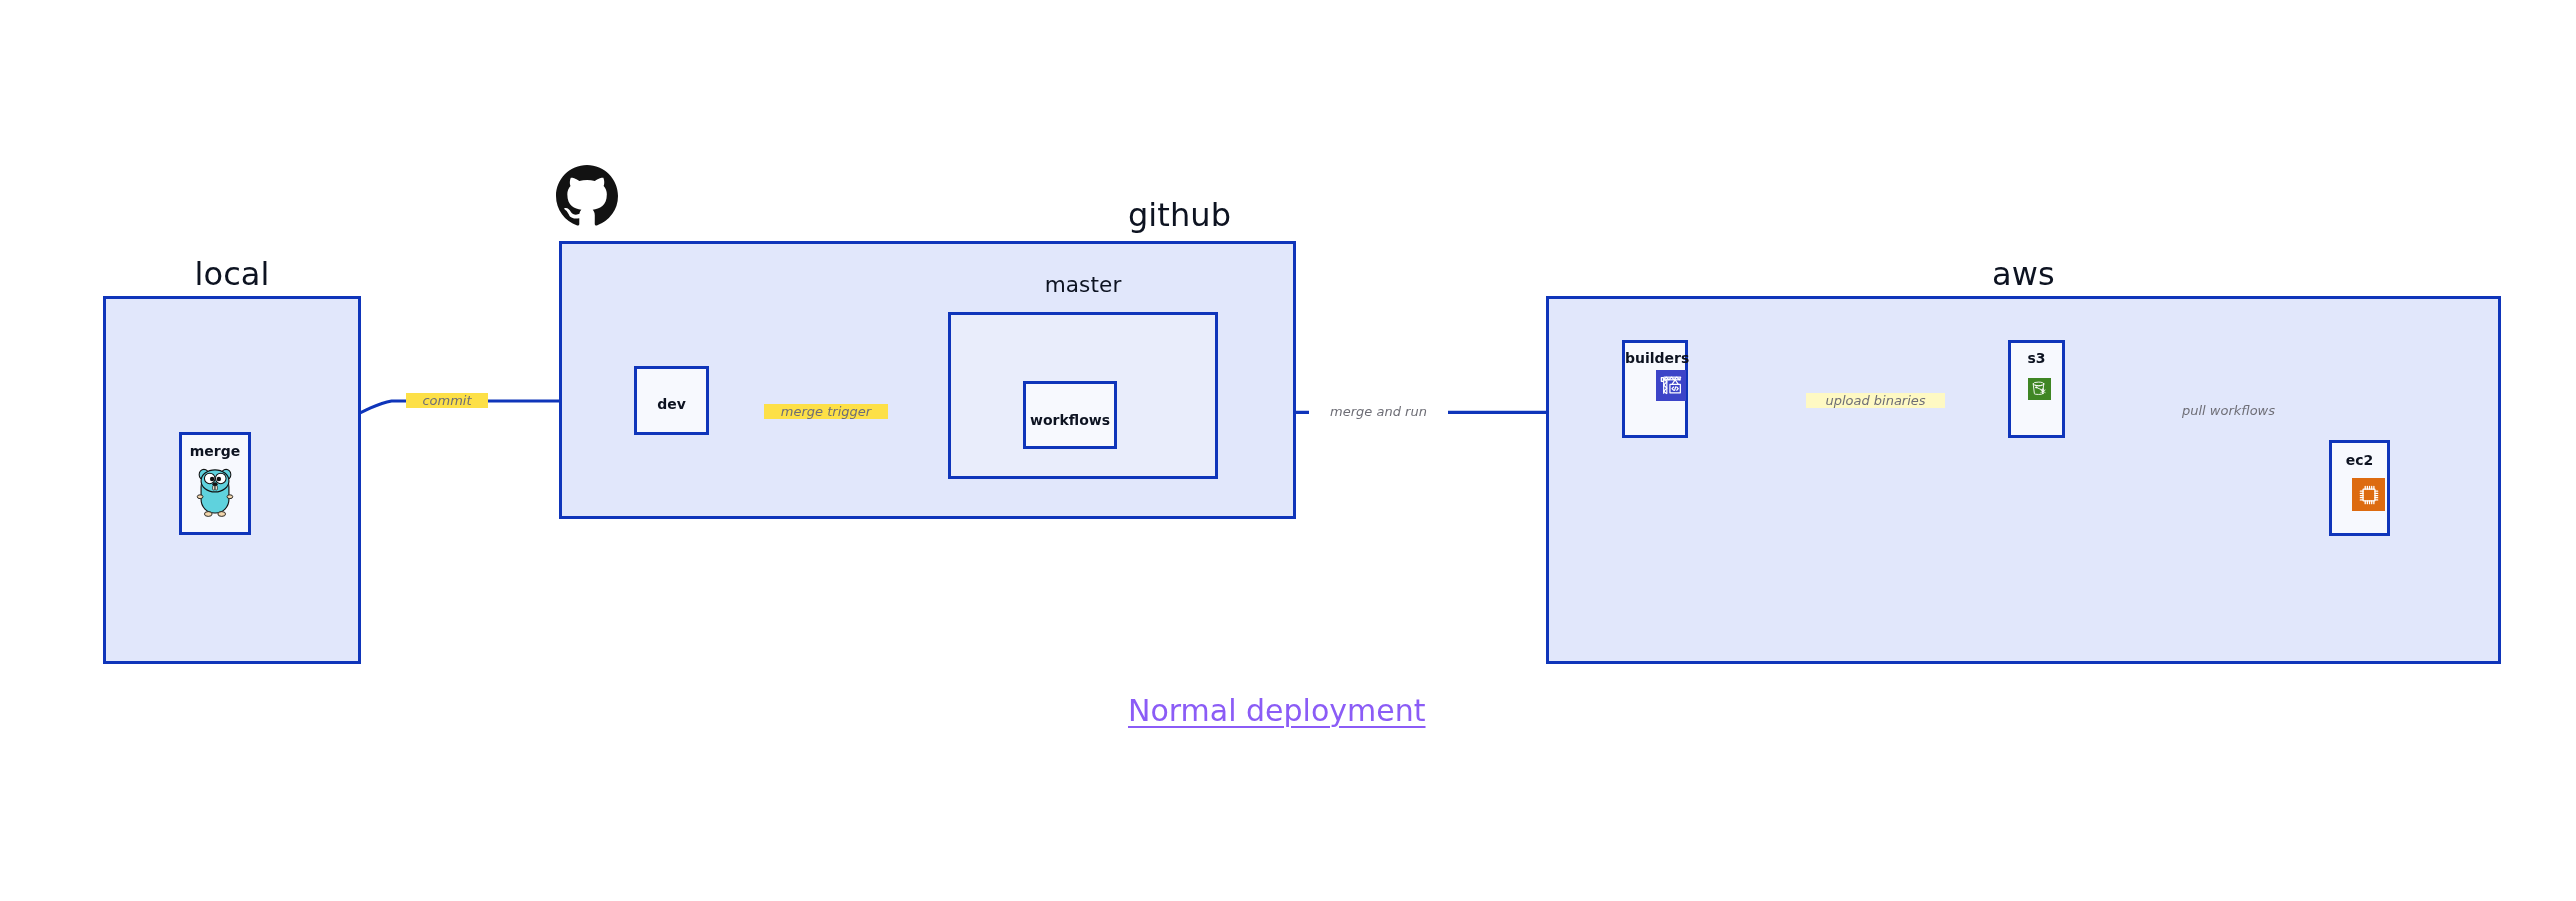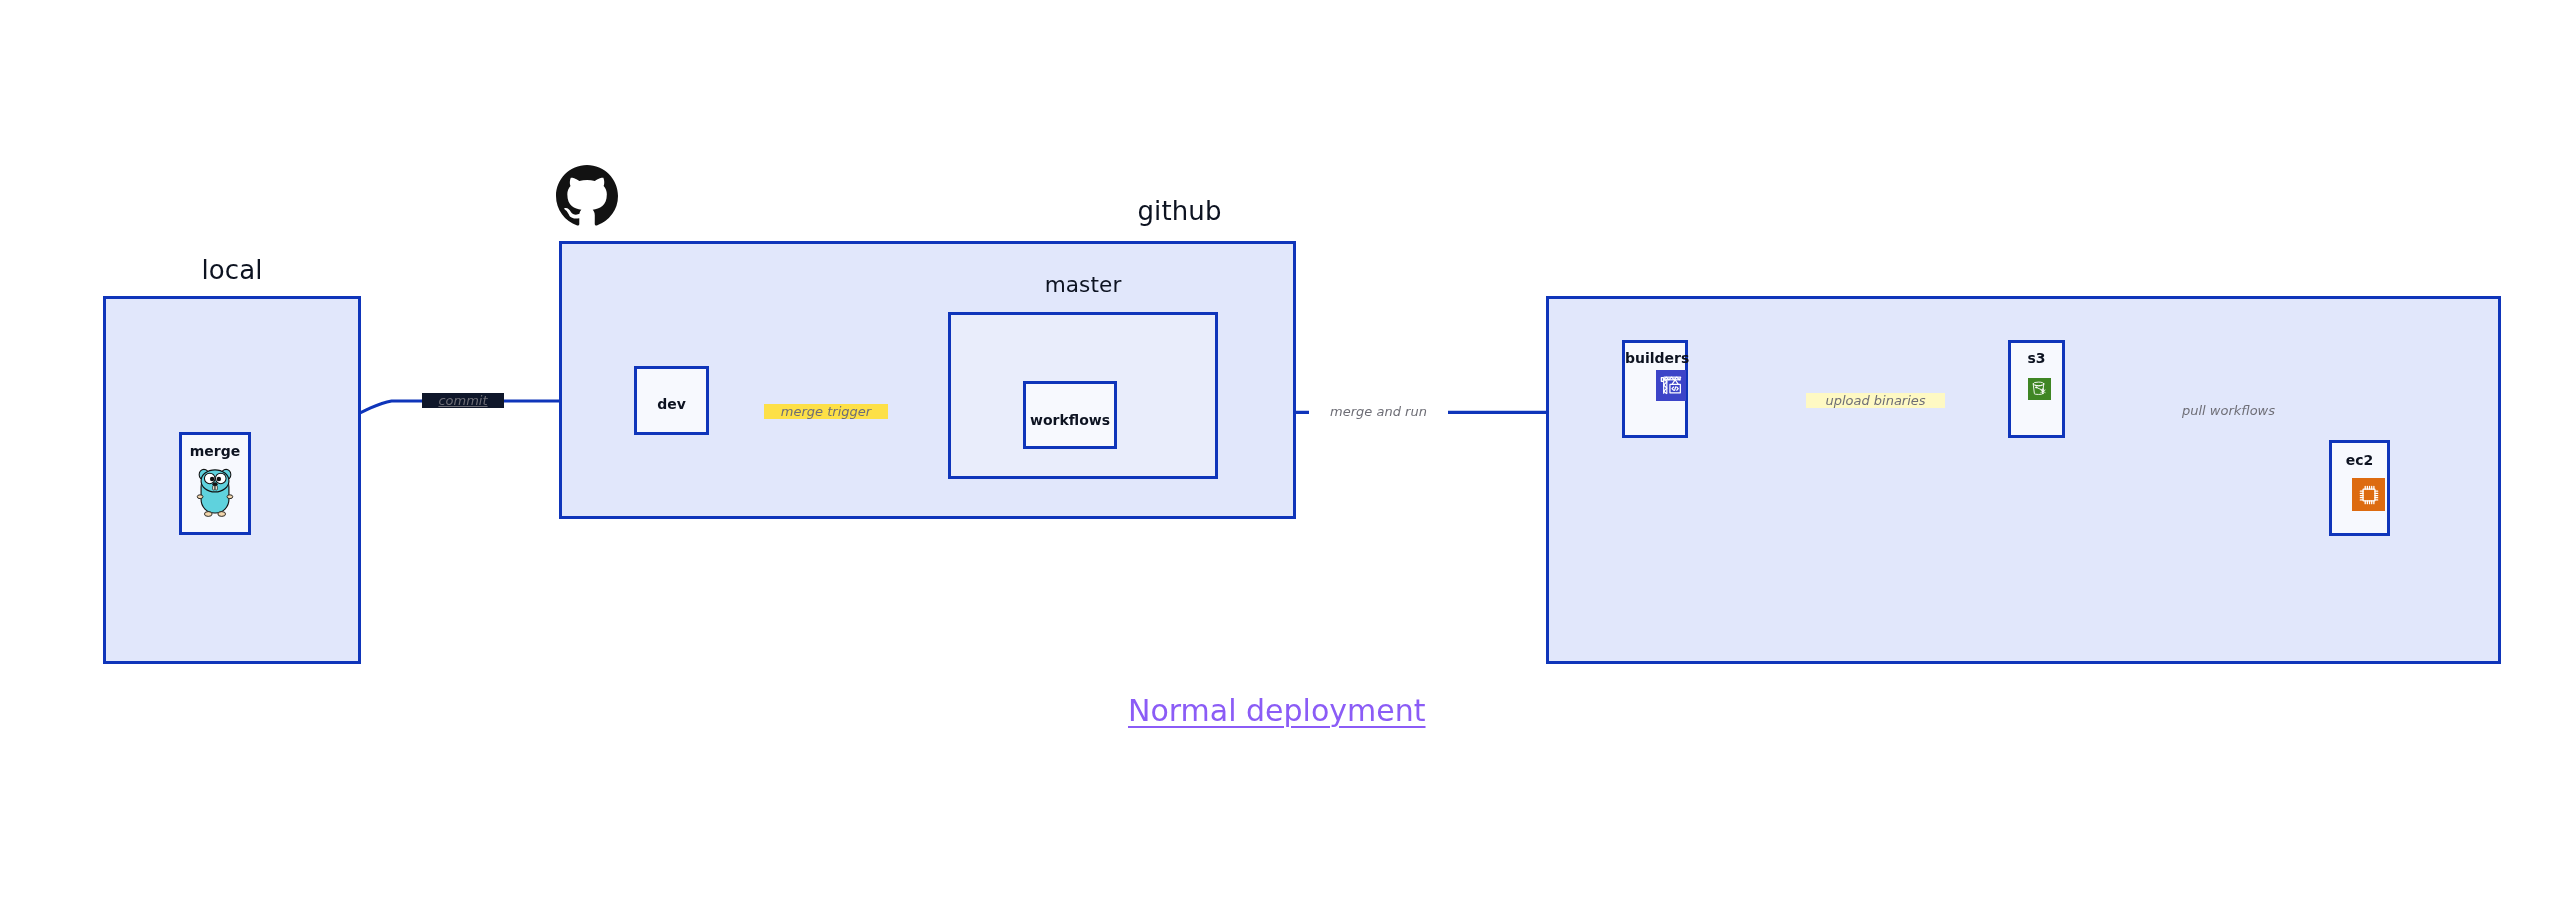--- a/index.html
+++ b/index.html
@@ -19,21 +19,21 @@
   
   .group {
     position: absolute;
     background: #e1e7fb;
     border: 3.1px solid #0f35ba;
     box-sizing: border-box;
   }
   .group-label {
     position: absolute;
     color: #0d1321;
-    font-size: 26px;
+    font-size: 32px;
     font-weight: 400;
     letter-spacing: 0.1px;
     white-space: nowrap;
     text-align: center;
     font-family: "DejaVu Sans", sans-serif;
   }
 
   
   .node {
     position: absolute;
@@ -190,20 +190,21 @@
   </div>
 
   <div class="group-label" style="left:948px; top:272px; width:270px; font-size:21.6px;">master</div>
 
   <div class="group" style="left:948px; top:312px; width:270px; height:167px; background:#e9edfb;"></div>
 
   <div class="node node-white" style="left:1023px; top:381px; width:94px; height:68px;">
     <div class="node-label" style="top:28px;">workflows</div>
   </div>
 
+  <div class="group-label" style="left:1546px; top:255px; width:955px; text-align:center;">aws</div>
 
   <div class="group" style="left:1546px; top:296px; width:955px; height:368px;"></div>
 
   <div class="node node-white" style="left:1622px; top:340px; width:66px; height:98px;">
     <div class="node-label" style="top:7.2px;">builders</div>
   </div>
   <div class="icon-box" style="left:1656px; top:370px; width:30px; height:31px; background:#3c44c8;">
     <svg viewBox="0 0 48 48" width="25" height="25" aria-hidden="true">
       <g fill="none" stroke="#ffffff" stroke-width="2.4" stroke-linejoin="round">
 
@@ -257,21 +258,21 @@
       <g fill="none" stroke="#ffffff" stroke-width="2.4" stroke-linecap="round">
         <rect x="13" y="13" width="22" height="22" rx="1.5"></rect>
         <path d="M17 13 L17 8 M21 13 L21 8 M25 13 L25 8 M29 13 L29 8 M33 13 L33 8"></path>
         <path d="M17 35 L17 40 M21 35 L21 40 M25 35 L25 40 M29 35 L29 40 M33 35 L33 40"></path>
         <path d="M13 17 L8 17 M13 21 L8 21 M13 25 L8 25 M13 29 L8 29 M13 33 L8 33"></path>
         <path d="M35 17 L40 17 M35 21 L40 21 M35 25 L40 25 M35 29 L40 29 M35 33 L40 33"></path>
       </g>
     </svg>
   </div>
 
-  <div class="edge-label" style="left:422px; top:393px; width:82px; background:#0f172a;text-decoration:underline;">commit</div>
+  <div class="edge-label" style="left:406px; top:393px; width:82px; background:#fde047;">commit</div>
 
   <div class="edge-label" style="left:764px; top:404px; width:124px; background:#fde047;">merge trigger</div>
 
   <div class="edge-label" style="left:1309px; top:404px; width:139px; background:#ffffff;">merge and run</div>
 
   <div class="edge-label" style="left:1806px; top:393px; width:139px; background:#fef9c3;">upload binaries</div>
 
   <div class="edge-label" style="left:2173px; top:403px; width:111px; background:#e1e7fb;">pull workflows</div>
 
   <div id="diagram-title" style="left:1128px; top:693px;">Normal deployment</div>

